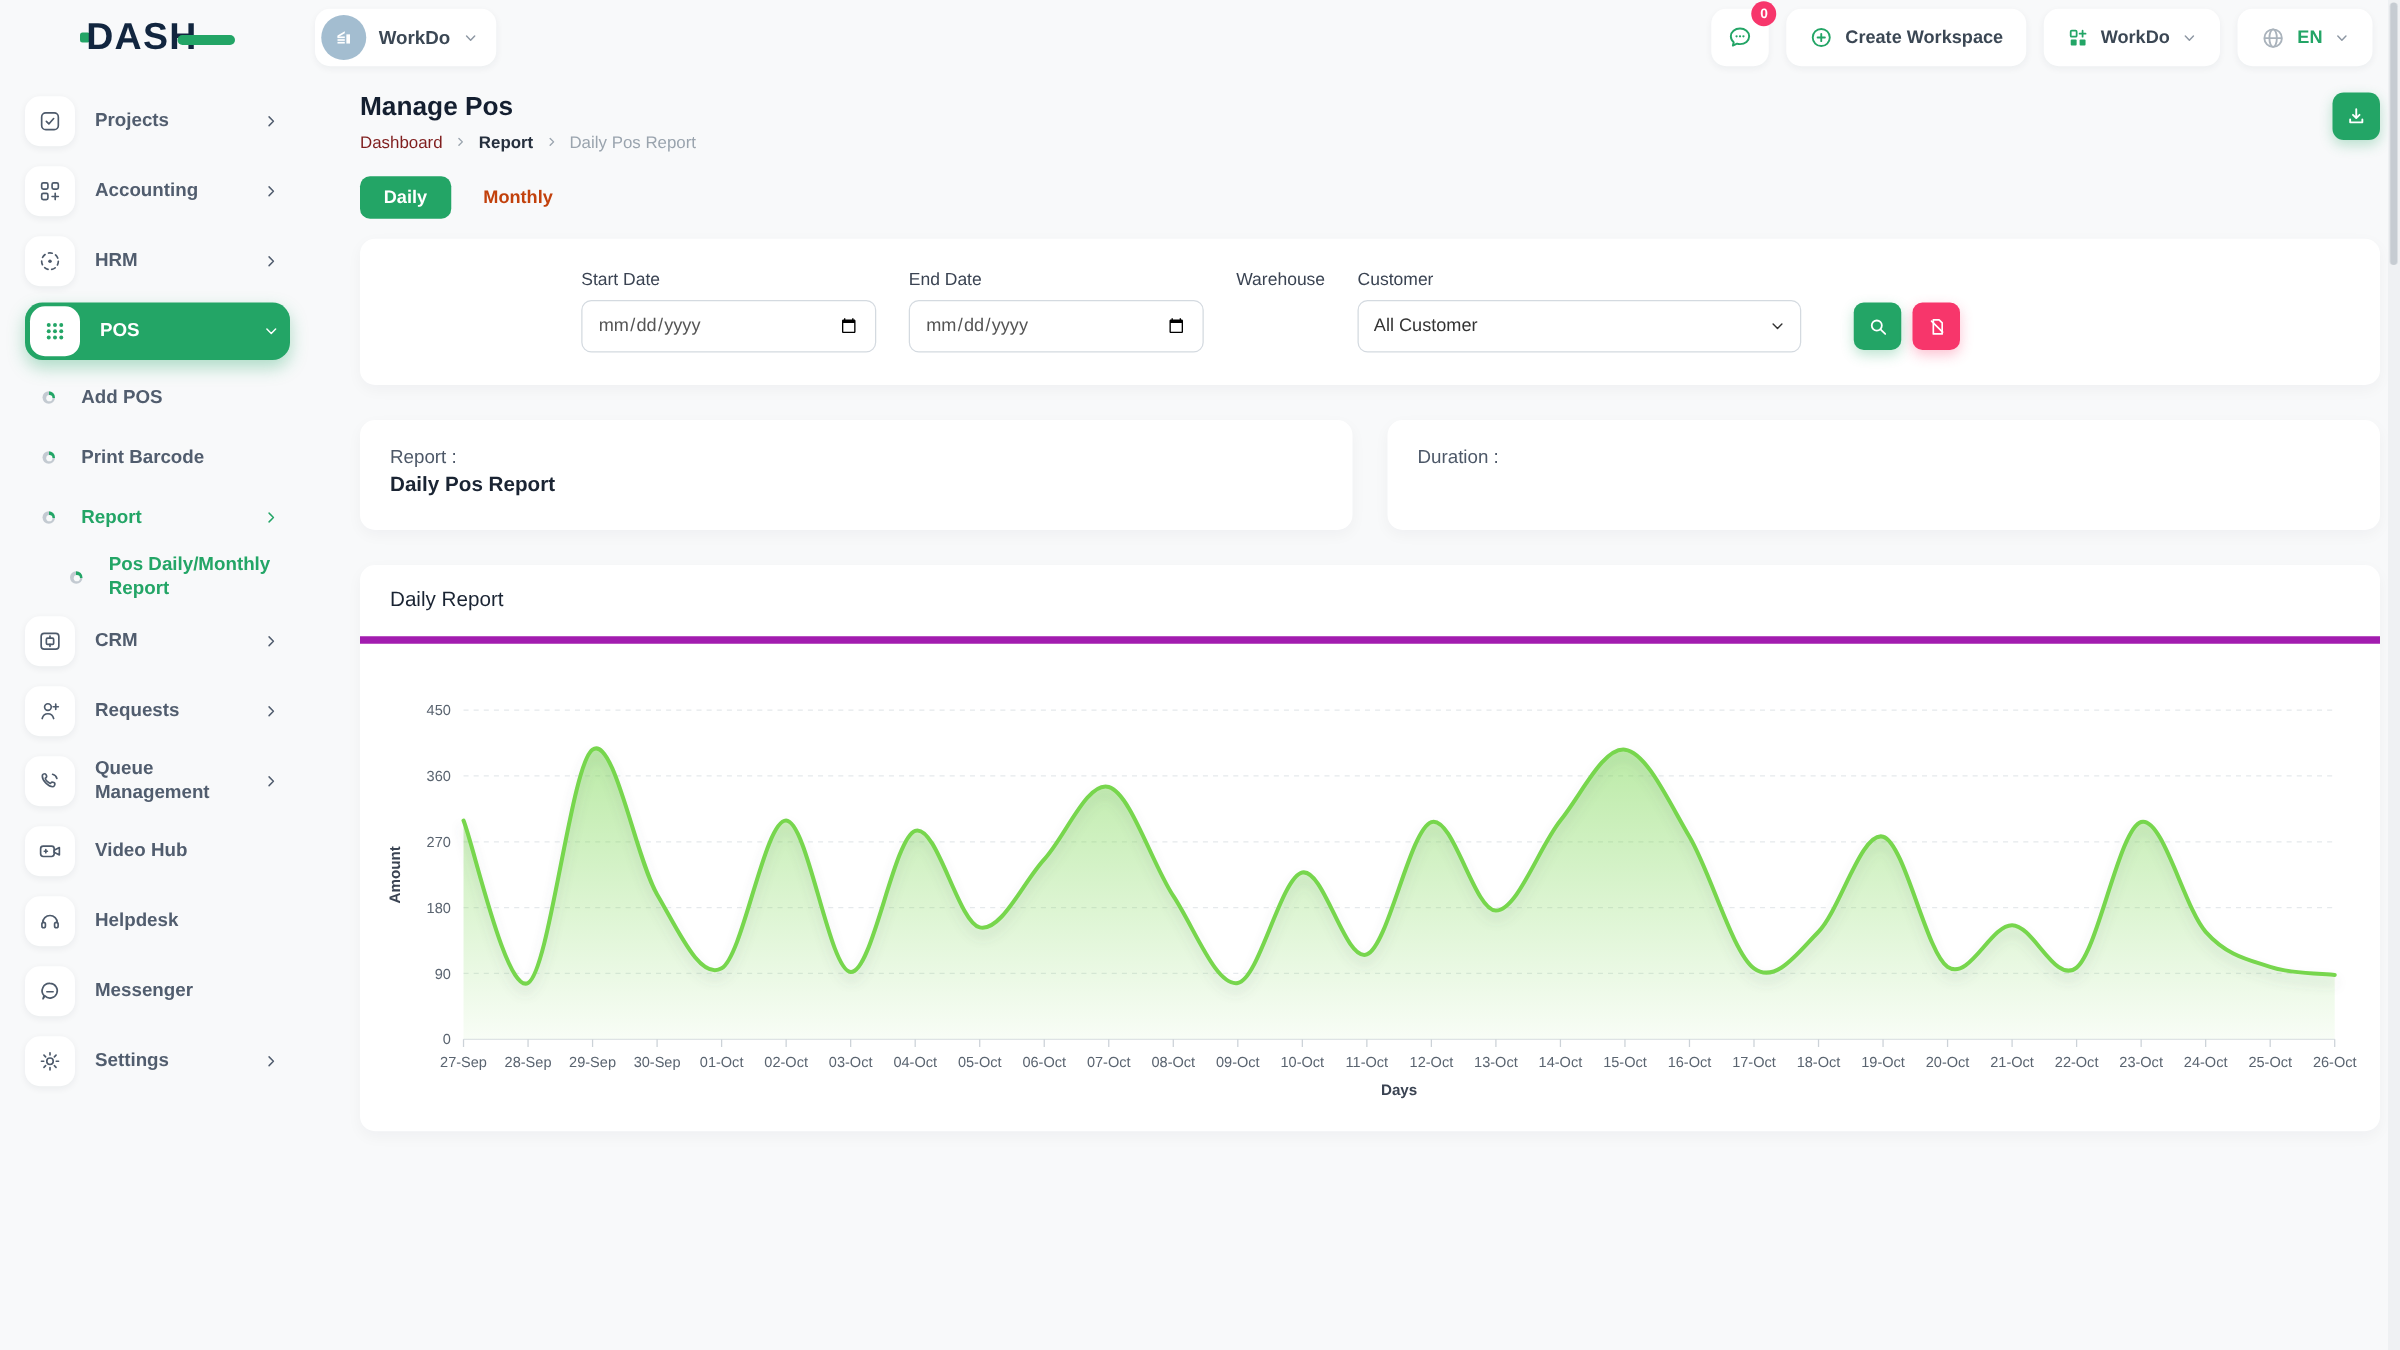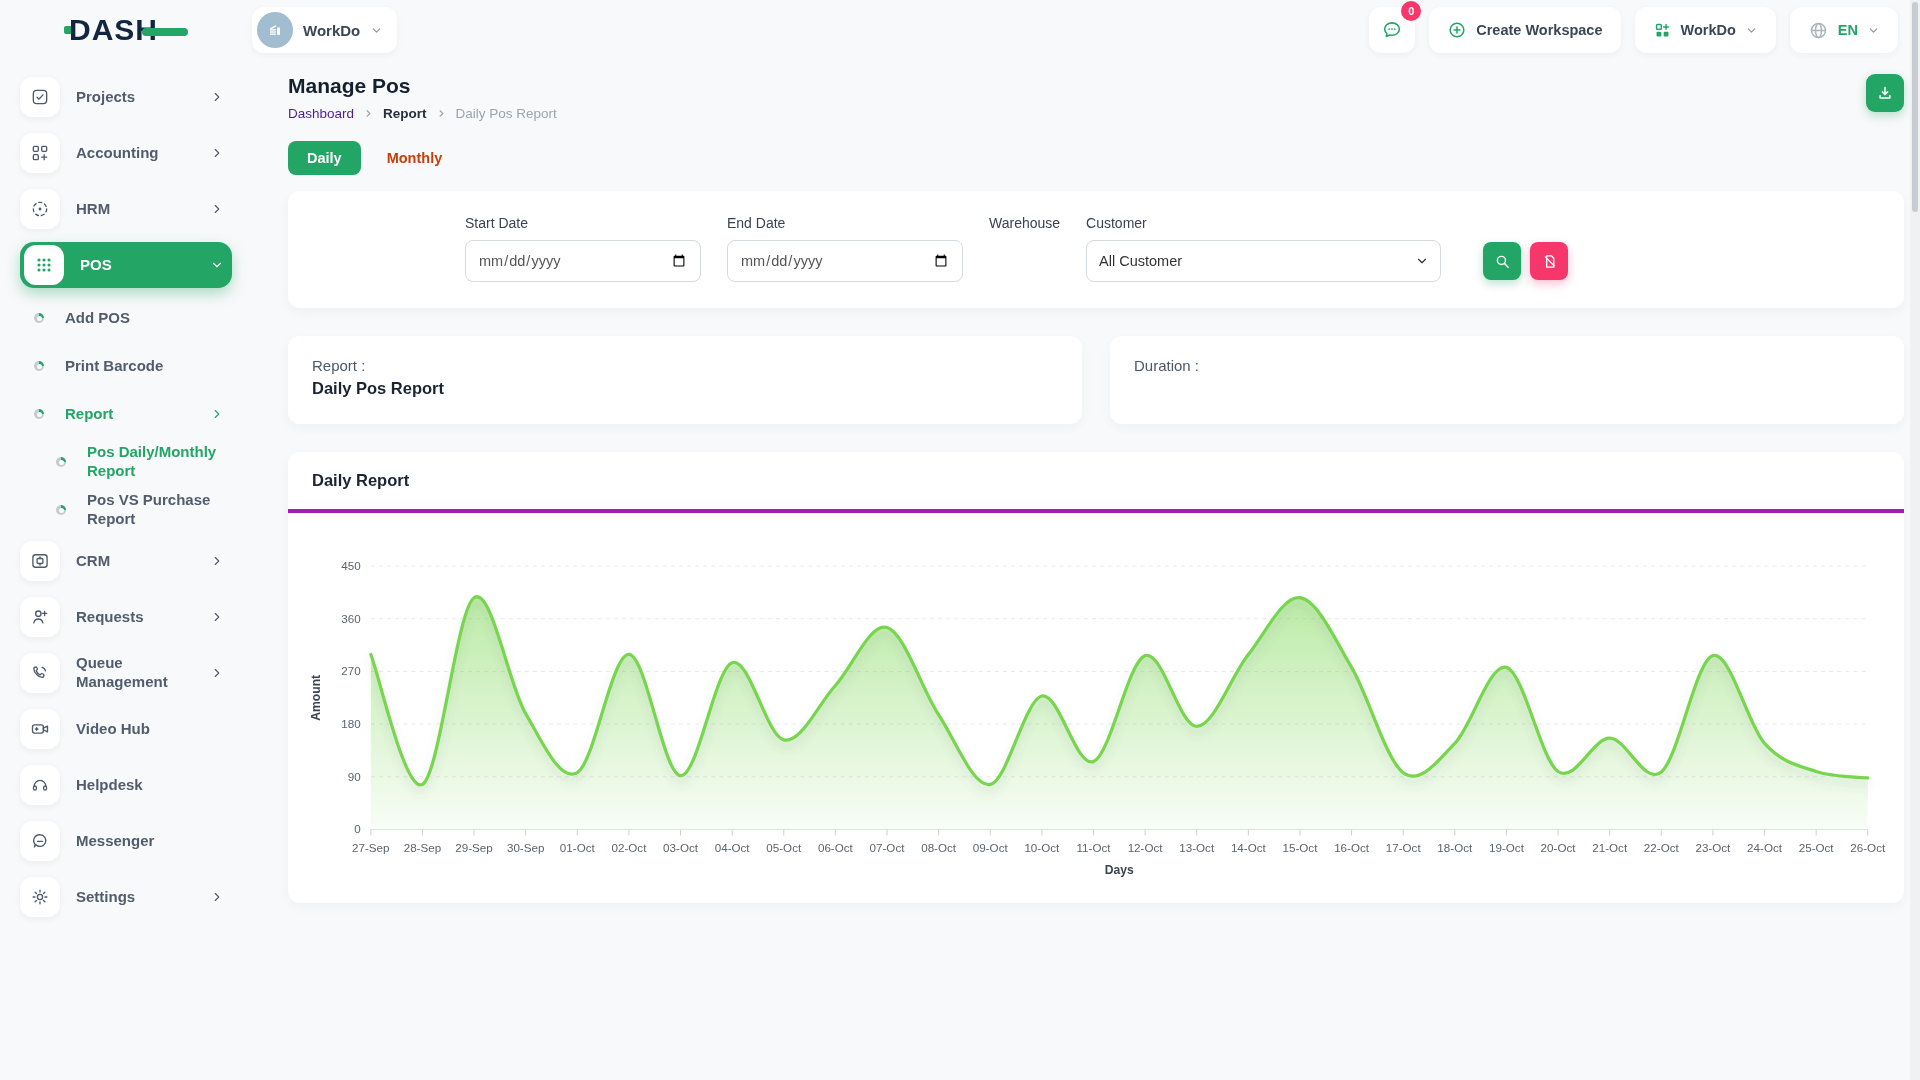--- a/index.html
+++ b/index.html
@@ -51,21 +51,21 @@
     background:conic-gradient(#23a566 0 95deg,#c3cad1 95deg 360deg);}
   .donut::after{content:'';position:absolute;inset:2.5px;background:#f8f9fa;border-radius:50%;}
   .sub-item.green .nav-label{color:#23a566;}
   .sub-item .chev svg{stroke:#515d6e;}
   .sub-item.green .chev svg{stroke:#23a566;}
   
   .content{flex:1;padding:14px 16px 0 36px;}
   .page-head{display:flex;align-items:flex-start;}
   .page-title{font-size:21px;font-weight:700;color:#141f30;}
   .breadcrumb{display:flex;align-items:center;gap:9px;margin-top:8px;font-size:13.5px;}
-  .bc-home{color:#4c1d95;cursor:pointer;}
+  .bc-home{color:#7f1d1d;cursor:pointer;}
   .bc-mid{color:#26303e;font-weight:600;cursor:pointer;}
   .bc-cur{color:#9aa4ae;}
   .bc-sep svg{width:11px;height:11px;fill:none;stroke:#9aa4ae;stroke-width:2.4;stroke-linecap:round;stroke-linejoin:round;}
   .dl-btn{margin-left:auto;width:38px;height:38px;border:none;border-radius:9px;background:#23a566;
     display:flex;align-items:center;justify-content:center;cursor:pointer;box-shadow:0 4px 10px rgba(35,165,102,.3);}
   .dl-btn svg{width:18px;height:18px;fill:none;stroke:#fff;stroke-width:2;stroke-linecap:round;stroke-linejoin:round;}
   .tabs{margin-top:20px;display:flex;align-items:center;gap:26px;}
   .tab-daily{background:#23a566;color:#fff;border:none;border-radius:8px;padding:9px 19px;font-size:14.5px;
     font-weight:600;cursor:pointer;font-family:"Liberation Sans",sans-serif;}
   .tab-monthly{background:none;border:none;color:#c2410c;font-size:14.5px;font-weight:600;cursor:pointer;
@@ -87,21 +87,21 @@
   .sq-btn{width:38px;height:38px;border:none;border-radius:8px;display:flex;align-items:center;
     justify-content:center;cursor:pointer;}
   .sq-btn svg{width:17px;height:17px;fill:none;stroke:#fff;stroke-width:2;stroke-linecap:round;stroke-linejoin:round;}
   .sq-green{background:#23a566;box-shadow:0 4px 10px rgba(35,165,102,.3);}
   .sq-pink{background:#f7366b;box-shadow:0 4px 10px rgba(247,54,107,.3);}
   .info-row{display:flex;gap:28px;margin-top:28px;}
   .info-card{flex:1;padding:21px 24px 26px 24px;}
   .info-label{font-size:15px;color:#4d5868;}
   .info-value{font-size:16.5px;font-weight:700;color:#1a2433;margin-top:5px;}
   .chart-card{margin-top:28px;}
-  .chart-head{padding:19px 24px;font-size:16.5px;font-weight:700;color:#1a2433;border-bottom:4px solid #a21caf;}
+  .chart-head{padding:19px 24px;font-size:16.5px;font-weight:400;color:#1a2433;border-bottom:6px solid #a21caf;}
   .chart-body{padding:28px 18px 14px 18px;}
   #daily-chart{width:100%;height:348px;}
   .tick{font-family:"Liberation Sans",sans-serif;font-size:11.5px;fill:#5a6470;}
   .axis-title{font-family:"Liberation Sans",sans-serif;font-size:12px;font-weight:700;fill:#3a4352;}
   .scroll-track{position:fixed;top:0;right:0;width:10px;height:1080px;background:#eff1f3;}
   .scroll-thumb{position:absolute;top:2px;right:2px;width:6px;height:210px;border-radius:3px;background:#c6ccd2;cursor:grab;}
 </style>
 </head>
 <body>
 
@@ -282,24 +282,20 @@
     <span class="nav-label">Report</span>
     <span class="chev">
           <svg viewBox="0 0 24 24">
             <path d="M9 6l6 6-6 6"></path>
           </svg>
         </span>
   </div>
   <div class="sub-item lvl3 green">
     <span class="donut"></span>
     <span class="nav-label">Pos Daily/Monthly Report</span>
-  </div>
-  <div class="sub-item lvl3">
-    <span class="donut"></span>
-    <span class="nav-label">Pos VS Purchase Report</span>
   </div>
 
   <div class="nav-item">
     <span class="icon-box">
       <svg viewBox="0 0 24 24">
             <rect x="3.5" y="4.5" width="17" height="15" rx="3"></rect>
             <rect x="8.5" y="9" width="7" height="6" rx="1.2"></rect>
             <path d="M12 7v2M12 15v2"></path>
           </svg>
         </span>

